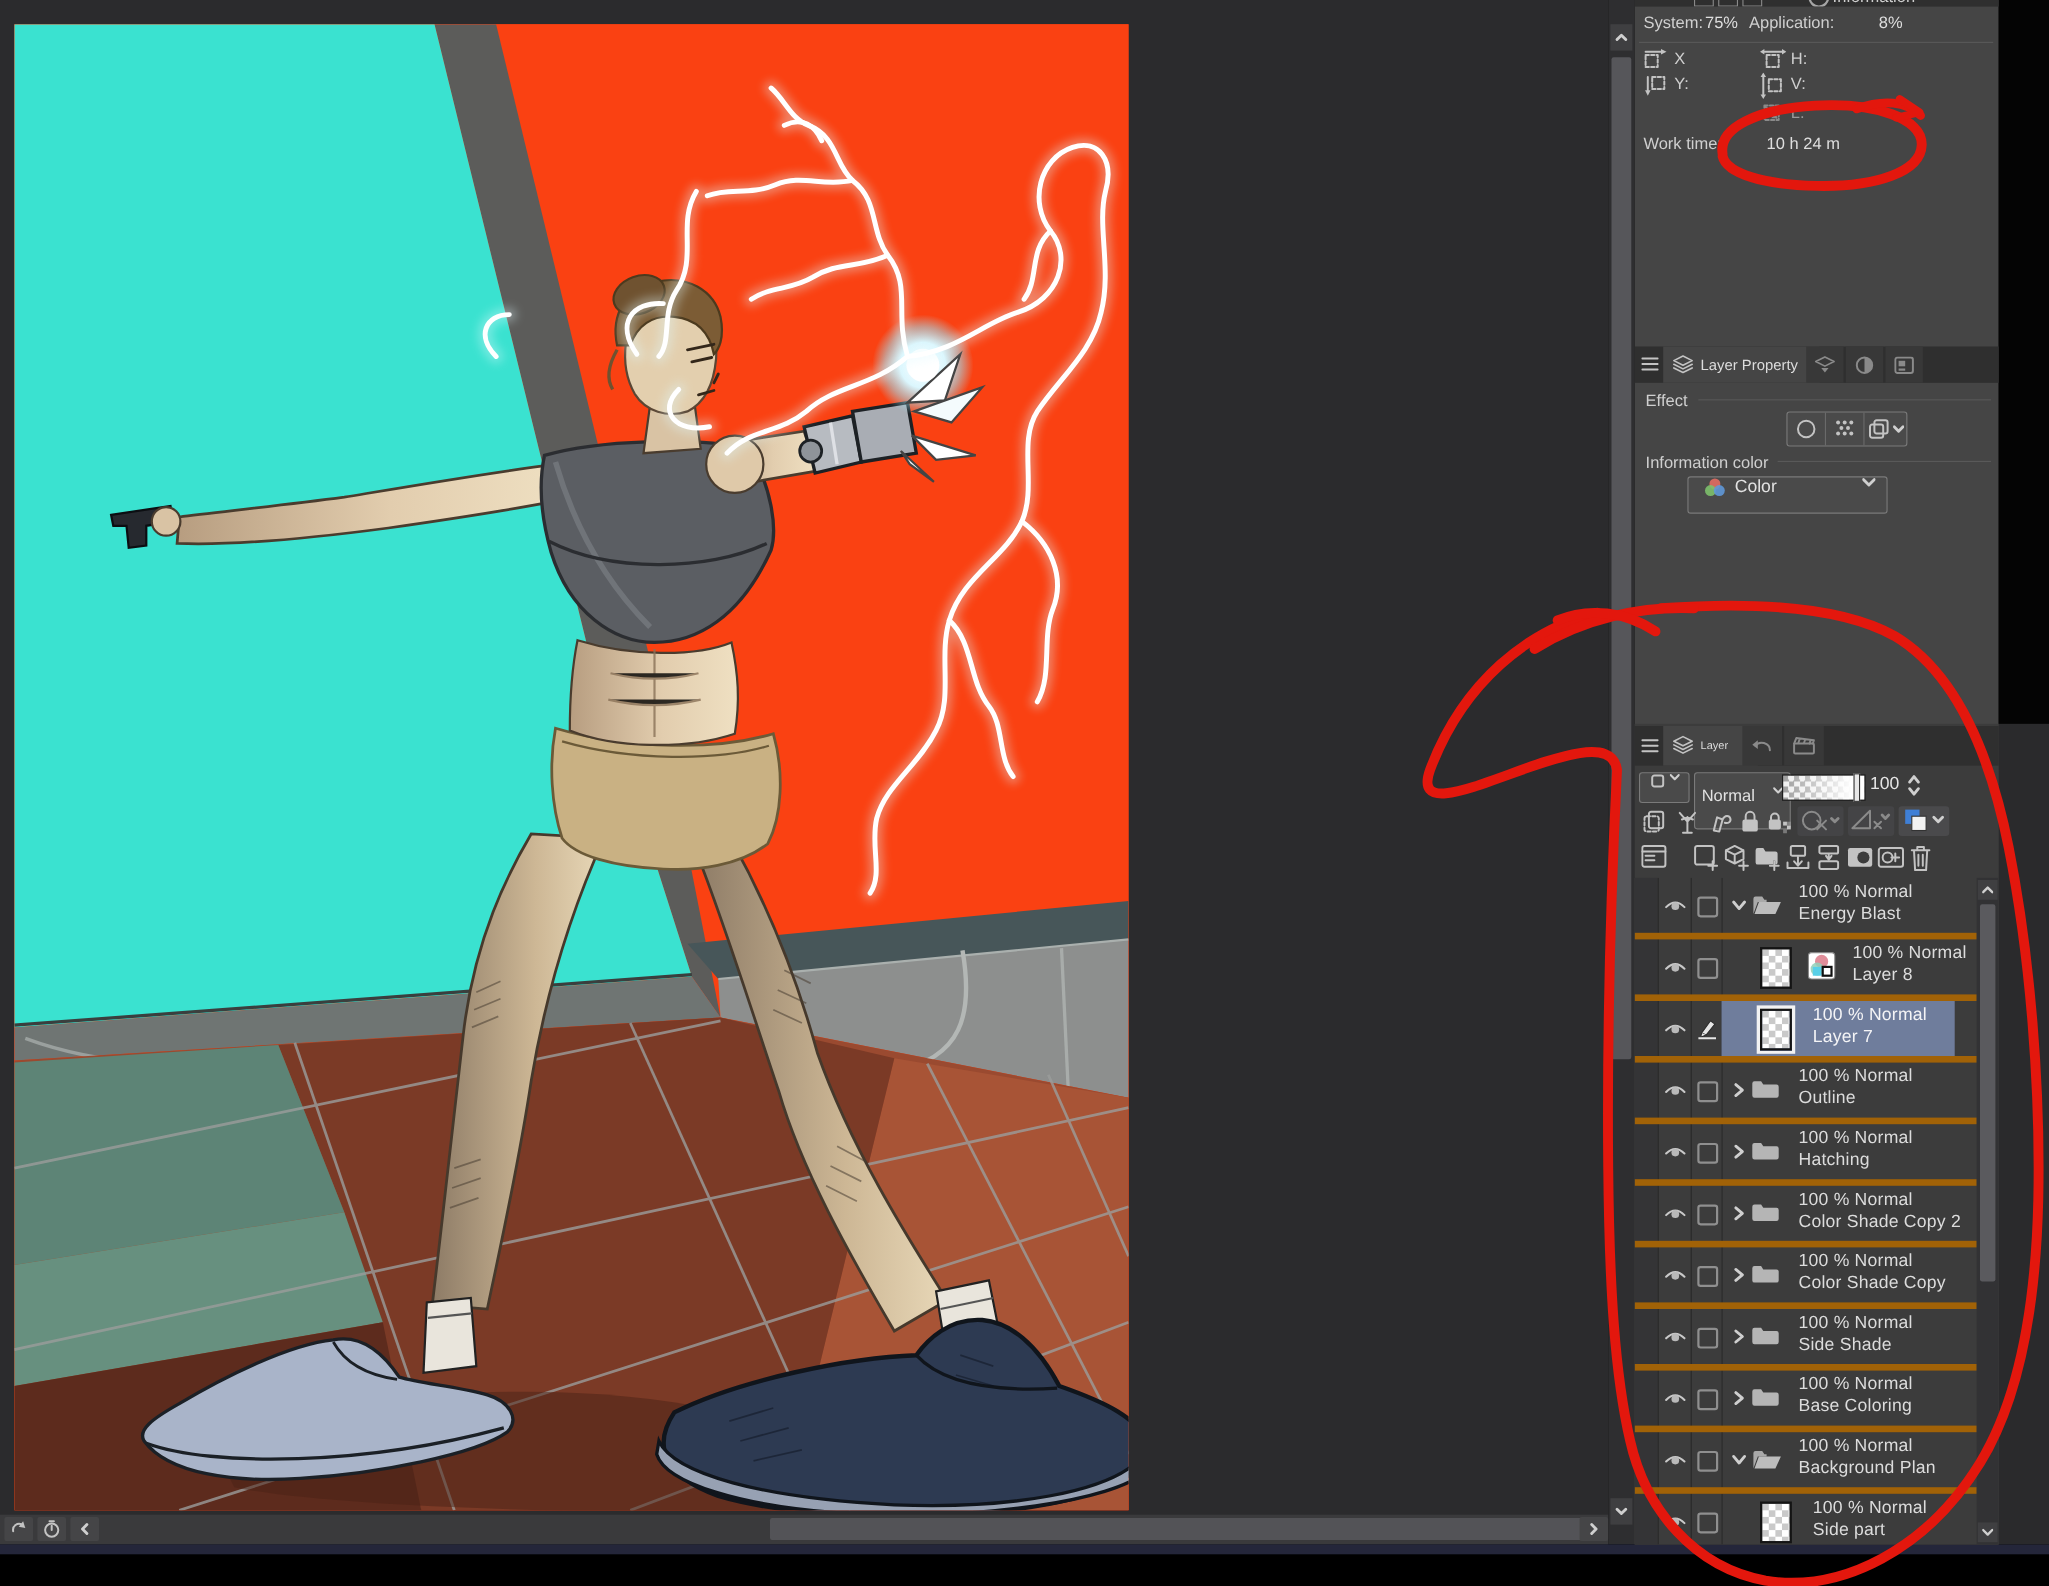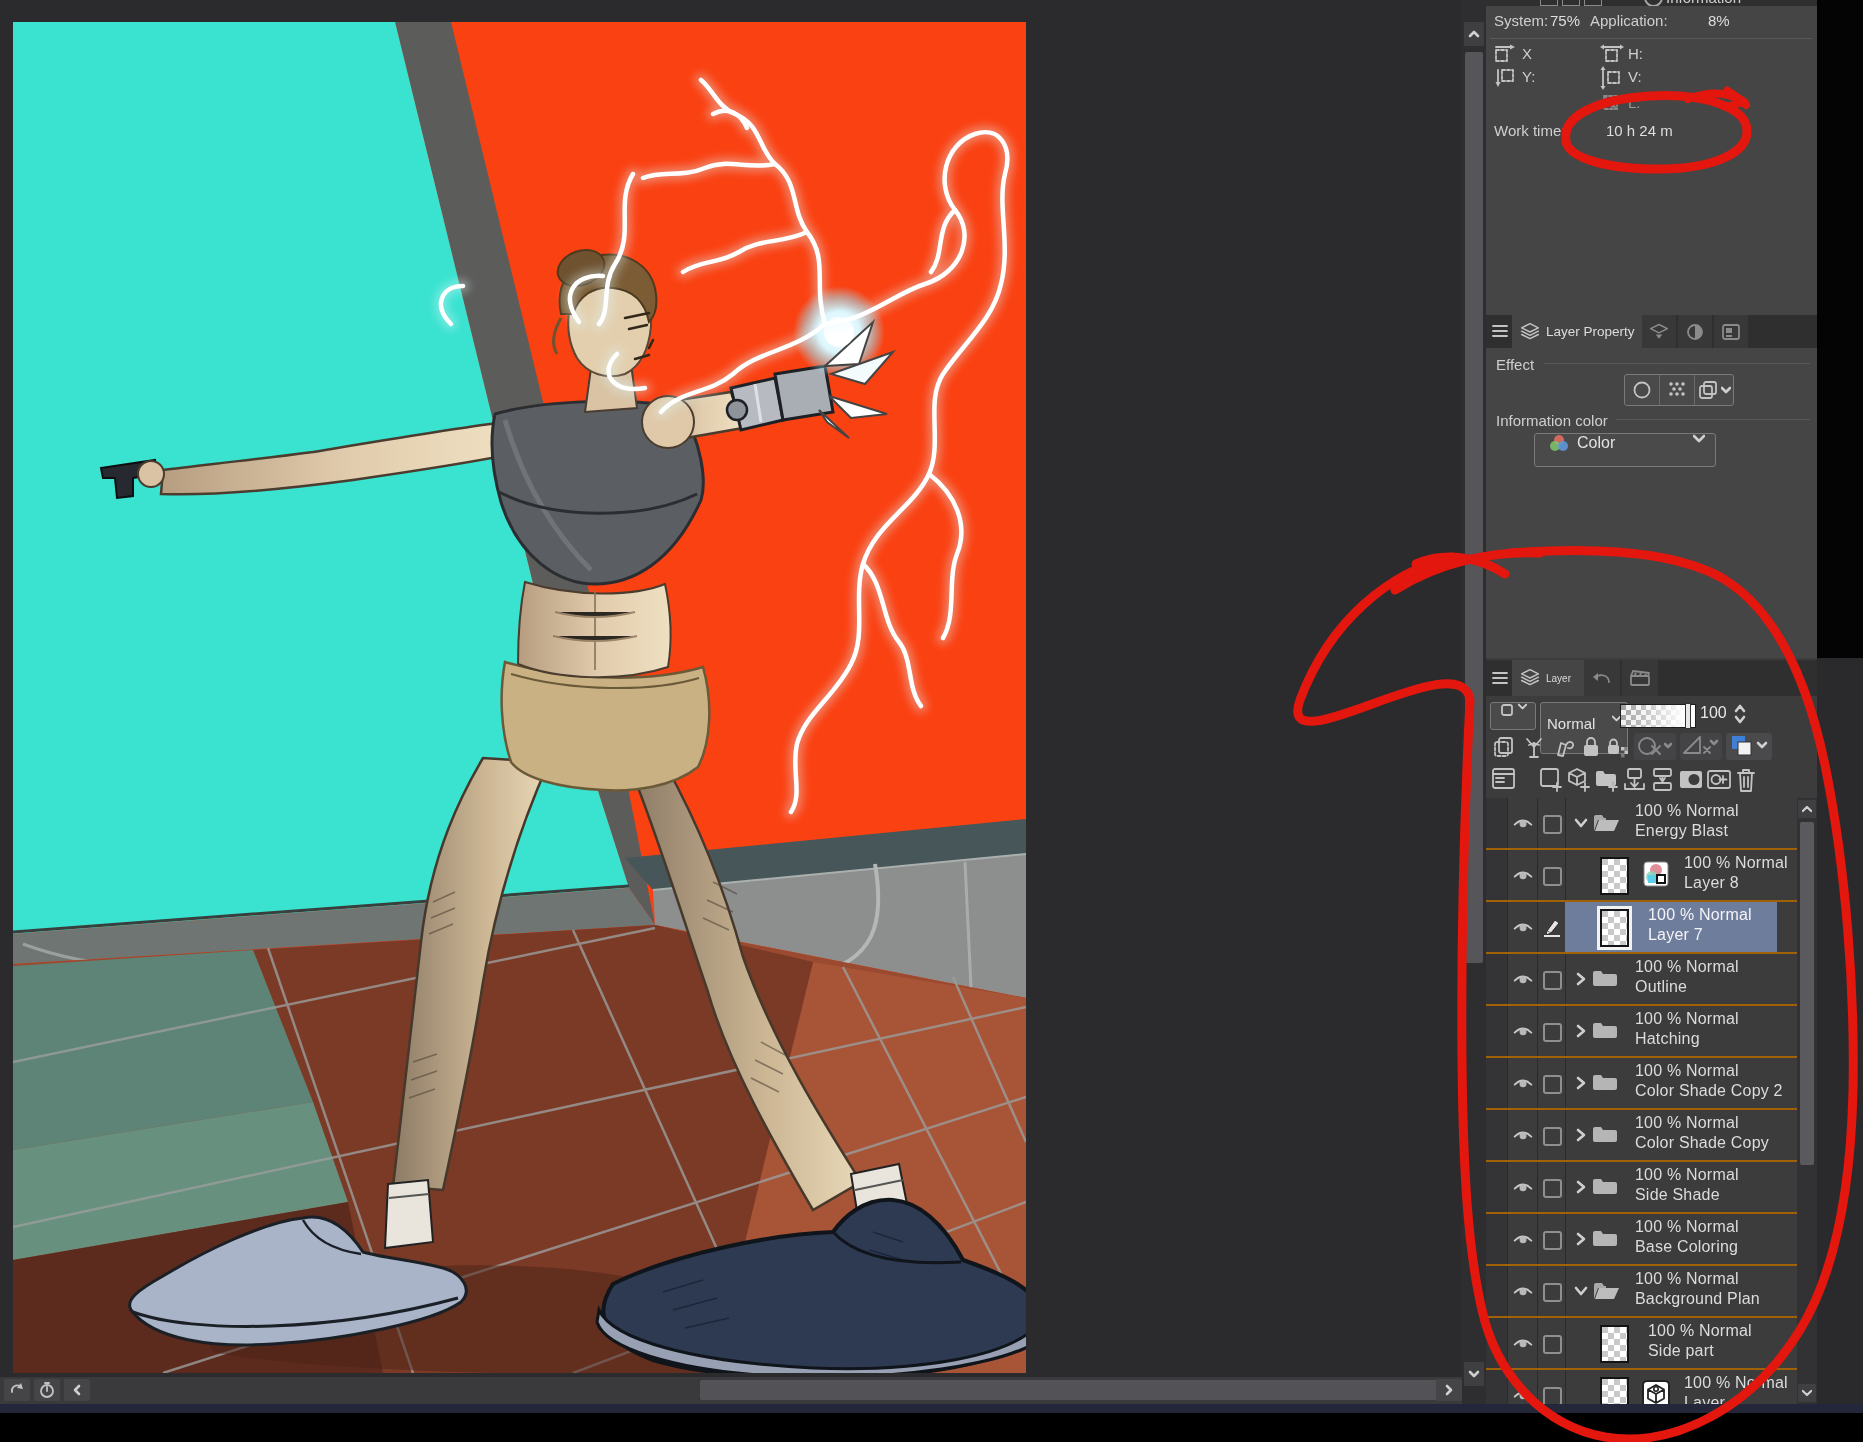--- a/index.html
+++ b/index.html
@@ -27,21 +27,21 @@
   .tab-icon{background:#383838;display:flex;align-items:center;justify-content:center;height:100%;}
   .lbl{font-size:15px;color:#cfcfcf;white-space:nowrap;}
   .val{font-size:15px;color:#dedede;white-space:nowrap;}
   .grpline{height:1px;background:#6a6a6a;opacity:.55;}
   .dd{background:#4a4a4a;border:1px solid #7a7a7a;border-radius:3px;display:flex;align-items:flex-start;}
   
   #layerpanel{left:1486px;top:658px;width:331px;height:746px;background:#3c3c3c;}
   #layerlist{left:0px;top:140px;width:331px;height:606px;overflow:hidden;background:#3c3c3c;}
   .colA{left:0;top:0;width:21px;height:100%;background:#343436;}
   .colline{width:1px;height:100%;background:#2a2a2a;}
-  .layer-row{position:relative;height:50px;border-bottom:2px solid #a16207;text-align:center;}
+  .layer-row{position:relative;height:50px;border-bottom:6px solid #a16207;text-align:center;}
   .rowsel{position:absolute;left:79px;top:0;right:20px;bottom:0;background:#6f7d9c;}
   .l1{position:absolute;font-size:16px;color:#dcdcdc;top:4px;letter-spacing:.2px;white-space:nowrap;}
   .l2{position:absolute;font-size:16px;color:#dcdcdc;top:24px;letter-spacing:.2px;white-space:nowrap;}
   .selected .l1,.selected .l2{color:#f4f4f6;}
   .checker{background:
      repeating-conic-gradient(#ffffff 0% 25%, #c9c9c9 0% 50%) 0 0/12px 12px;border:2px solid #141414;}
   .cbx{width:15px;height:15px;border:2px solid #8f8f8f;border-radius:3px;background:transparent;}
   .chev{stroke:#cfcfcf;stroke-width:2.6;fill:none;stroke-linecap:round;stroke-linejoin:round;}
   .ic{stroke:#c3c3c3;stroke-width:1.8;fill:none;stroke-linecap:round;stroke-linejoin:round;}
   .icf{fill:#c3c3c3;stroke:none;}

